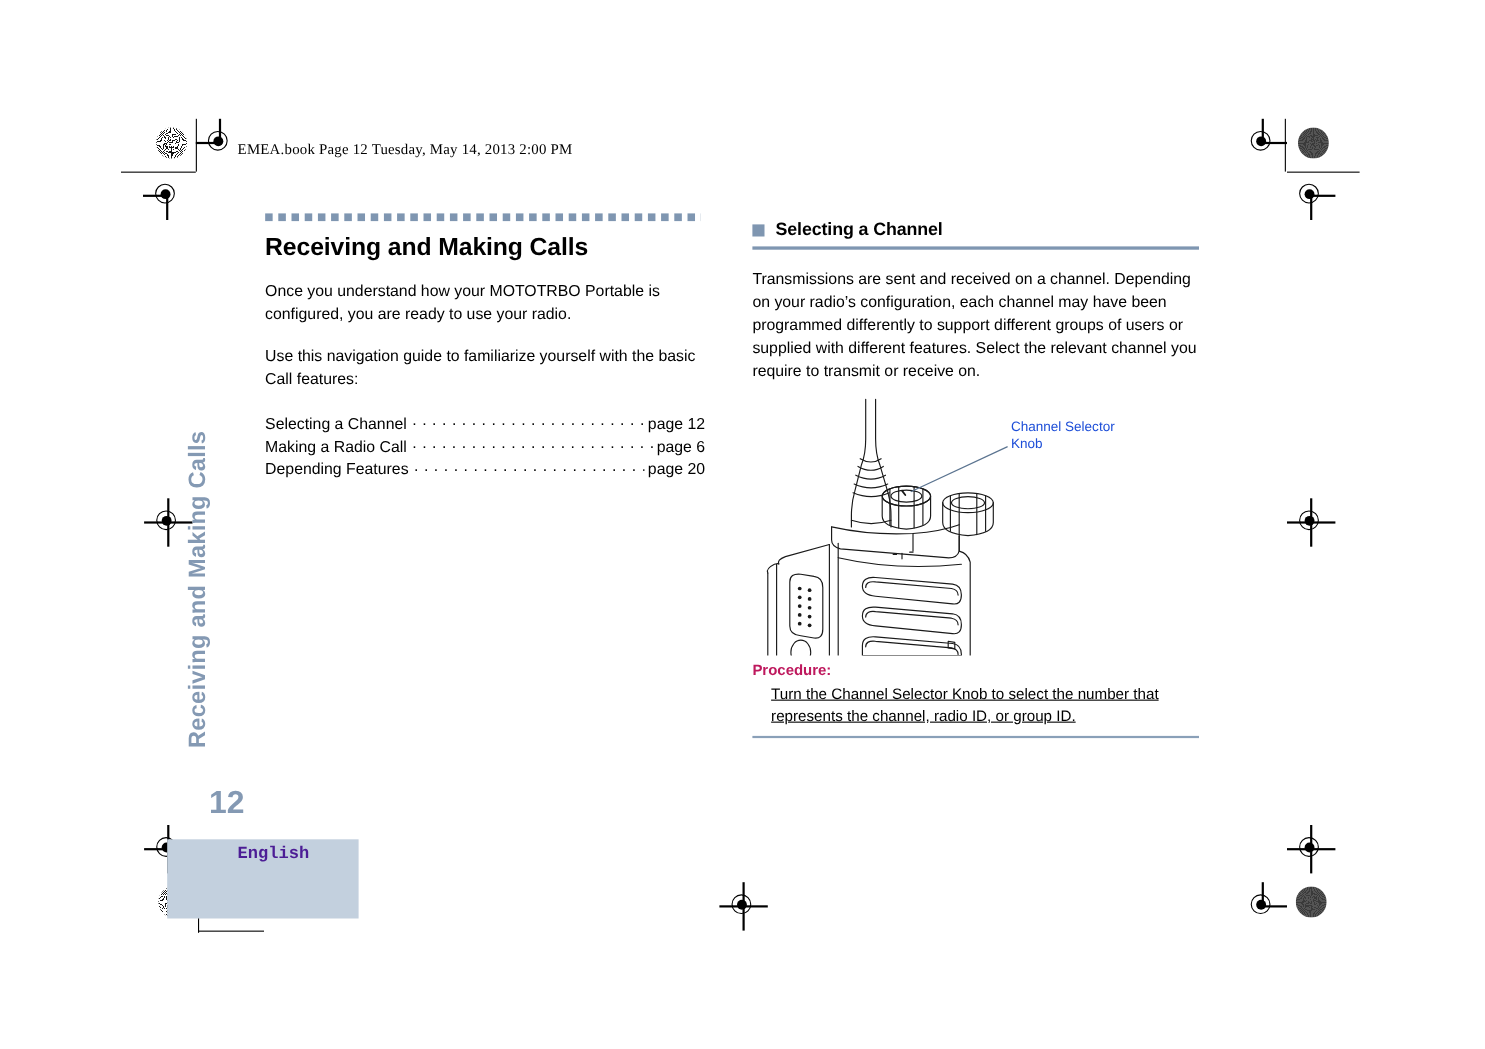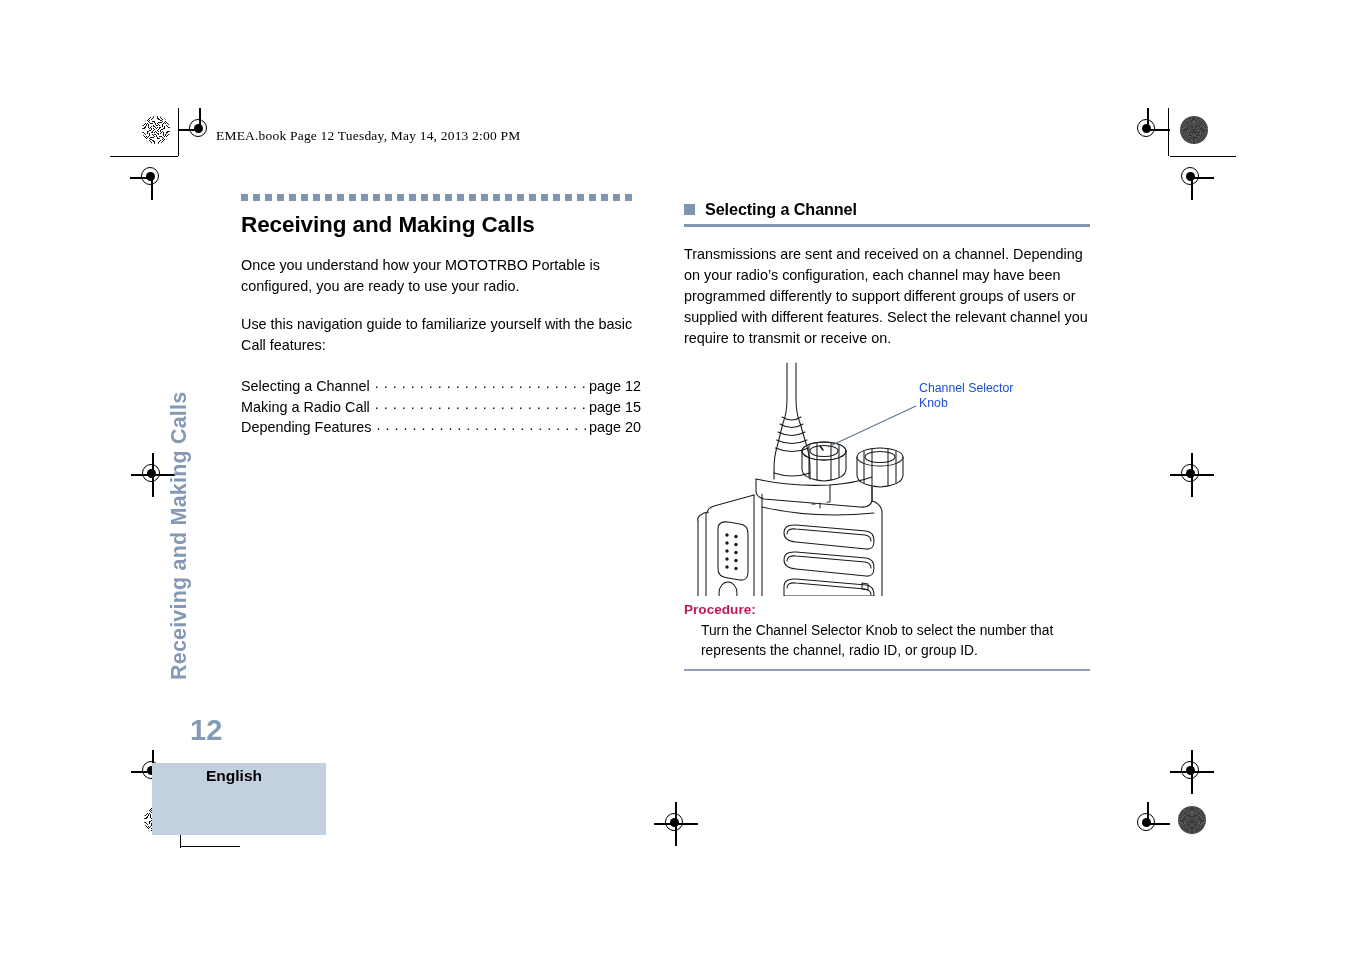--- a/index.html
+++ b/index.html
@@ -233,20 +233,21 @@
     margin: 6px 0 0 0;
     font-size: 13.6px;
     font-weight: bold;
     color: #be185d;
   }
   .procedure-body {
     margin: 4px 0 0 17px;
     font-size: 13.8px;
     line-height: 19.5px;
     color: #000;
+    text-decoration: underline;
   }
   .procedure-rule {
     margin-top: 9px;
     height: 1.4px;
     width: 406px;
     background: #8aa0b8;
   }
 
   
   .page-number {
@@ -260,25 +261,26 @@
   .lang-box {
     position: absolute;
     left: 152px;
     top: 763px;
     width: 174px;
     height: 72px;
     background: #c3d0de;
   }
   .lang-box span {
     position: absolute;
-    left: 54px;
+    left: 64px;
     top: 4px;
     font-size: 15.5px;
     font-weight: bold;
-    color: #000000;
+    color: #4c1d95;
+    font-family: Liberation Mono, monospace;
   }
 </style>
 </head>
 <body>
 
 <div class="densitypatch light" style="left:142px; top:116px;"></div>
 <div class="regmark clip-tl" style="left:178px; top:108px;">
   <div class="h"></div>
     <div class="v"></div>
     <div class="ring"></div>
@@ -373,21 +375,21 @@
 
   <ul class="toc">
     <li>
       <span class="toc-title">Selecting a Channel</span>
       <span class="leader"></span>
       <span class="toc-page">page 12</span>
     </li>
     <li>
       <span class="toc-title">Making a Radio Call</span>
       <span class="leader"></span>
-      <span class="toc-page">page 15</span>
+      <span class="toc-page">page 6</span>
     </li>
     <li>
       <span class="toc-title">Depending Features</span>
       <span class="leader"></span>
       <span class="toc-page">page 20</span>
     </li>
   </ul>
 </div>
 
 <div class="col-right">

